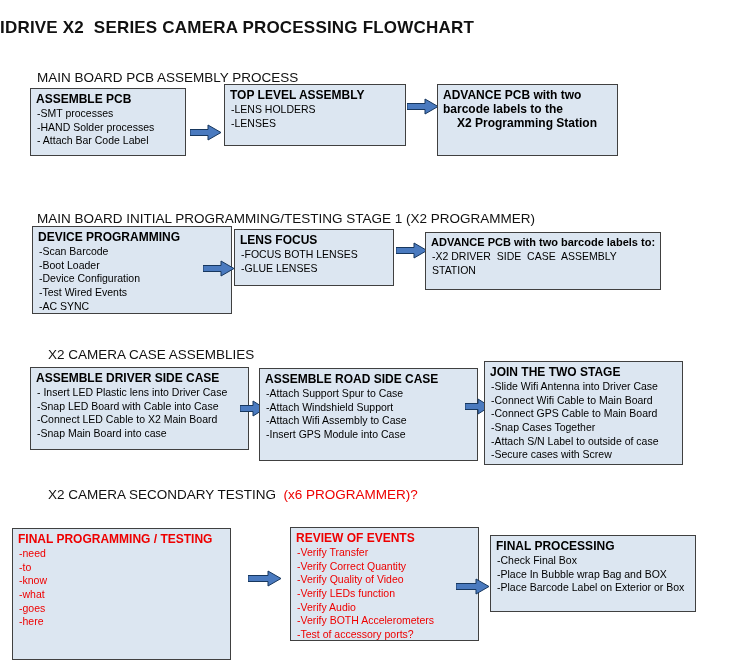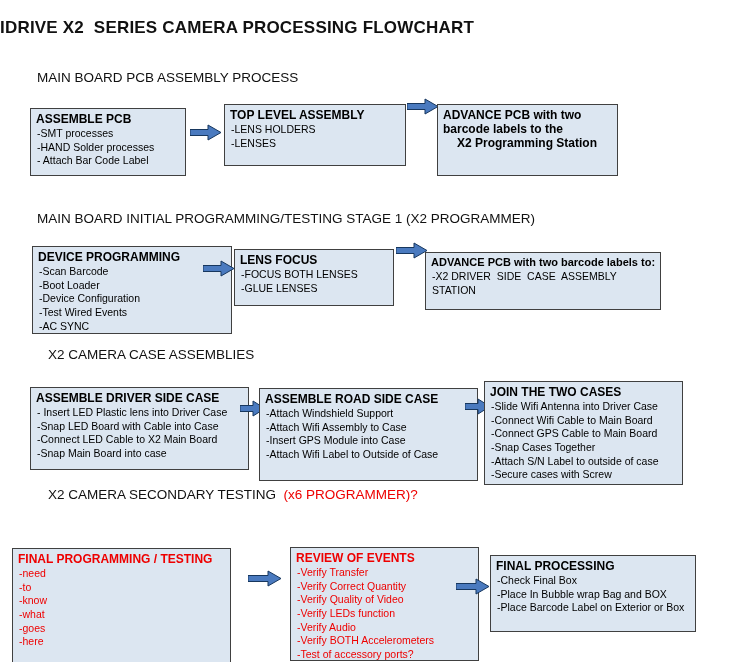--- a/index.html
+++ b/index.html
@@ -16,21 +16,20 @@
   .section-header {
     position:absolute; font-weight:normal; font-size:13.5px; color:#111;
     white-space:pre;
   }
   .section-header .accent { color:var(--red, #ee0000); white-space:pre; }
   .box {
     position:absolute; box-sizing:border-box;
     background:var(--box-fill, #dce6f1);
     border:1px solid var(--box-border, #404040);
     padding:3px 3px 2px 5px;
-    margin-top:20px;
   }
   .box-title {
     font-weight:bold; font-size:12px; line-height:1.18; color:#000;
     white-space:pre-wrap;
   }
   .box-title.ttl-sm { font-size:11px; white-space:nowrap; }
   .box-title.indent { padding-left:14px; }
   .box ul {
     margin:1px 0 0 0; padding:0 0 0 1px; list-style:none;
     font-size:10.5px; line-height:1.3; color:#000; white-space:pre-wrap;
@@ -107,29 +106,29 @@
     <div class="box-title">ASSEMBLE DRIVER SIDE CASE</div>
     <ul><li>- Insert LED Plastic lens into Driver Case</li><li>-Snap LED Board with Cable into Case</li><li>-Connect LED Cable to X2 Main Board</li><li>-Snap Main Board into case</li></ul>
   </div>
 
   <svg class="arrow" style="left:240px;top:400px" width="26" height="17" viewBox="0 0 26 17">
     <path d="M0 5.5 L13 5.5 L13 1 L25 8.5 L13 16 L13 11.5 L0 11.5 Z" fill="var(--arrow-fill,#4a7abf)" stroke="var(--arrow-stroke,#17375e)" stroke-width="1"></path>
   </svg>
 
   <div class="box" style="left:259px;top:368px;width:219px;height:93px">
     <div class="box-title">ASSEMBLE ROAD SIDE CASE</div>
-    <ul><li>-Attach Windshield Support</li><li>-Attach Wifi Assembly to Case</li><li>-Insert GPS Module into Case</li><li>-Attach Wifi Label to Outside of Case</li></ul>
+    <ul><li>-Attach Support Spur to Case</li><li>-Attach Windshield Support</li><li>-Attach Wifi Assembly to Case</li><li>-Insert GPS Module into Case</li></ul>
   </div>
 
   <svg class="arrow" style="left:465px;top:398px" width="26" height="17" viewBox="0 0 26 17">
     <path d="M0 5.5 L13 5.5 L13 1 L25 8.5 L13 16 L13 11.5 L0 11.5 Z" fill="var(--arrow-fill,#4a7abf)" stroke="var(--arrow-stroke,#17375e)" stroke-width="1"></path>
   </svg>
 
   <div class="box" style="left:484px;top:361px;width:199px;height:104px">
-    <div class="box-title">JOIN THE TWO CASES</div>
+    <div class="box-title">JOIN THE TWO STAGE</div>
     <ul><li>-Slide Wifi Antenna into Driver Case</li><li>-Connect Wifi Cable to Main Board</li><li>-Connect GPS Cable to Main Board</li><li>-Snap Cases Together</li><li>-Attach S/N Label to outside of case</li><li>-Secure cases with Screw</li></ul>
   </div>
 
   <div class="section-header" style="left:33px;top:472px">
     <span>X2 CAMERA SECONDARY TESTING  </span><span class="accent">(x6 PROGRAMMER)?</span>
   </div>
 
   <div class="box red-box" style="left:12px;top:528px;width:219px;height:132px">
     <div class="box-title">FINAL PROGRAMMING / TESTING</div>
     <ul><li>-need</li><li>-to</li><li>-know</li><li>-what</li><li>-goes</li><li>-here</li></ul>

